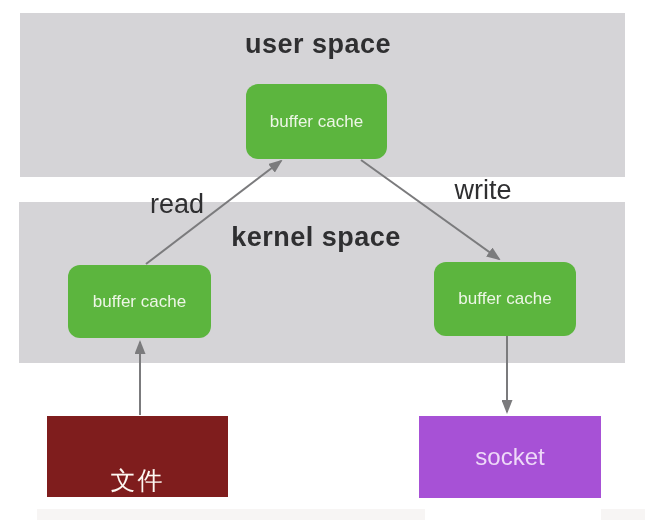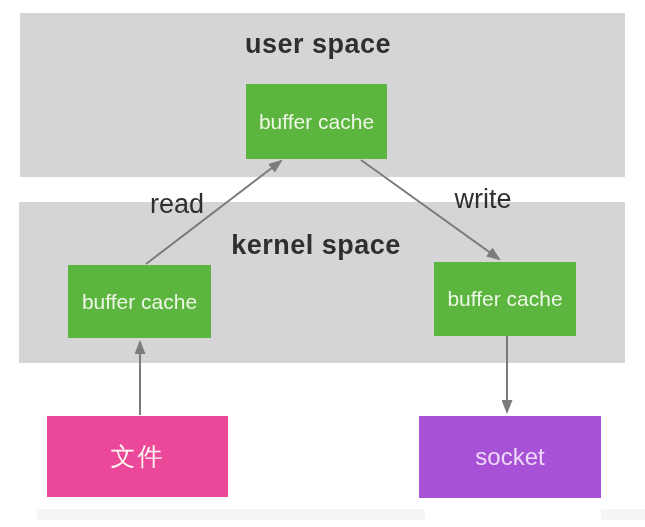--- a/index.html
+++ b/index.html
@@ -21,53 +21,55 @@
   .region-label {
     position: absolute;
     transform: translate(-50%, -50%);
     font-size: 27px;
     color: #2f2f31;
     white-space: nowrap;
     letter-spacing: 0.5px;
     font-weight: bold;
   }
   .lbl-user-space   { left: 318px; top: 44px; }
-  .lbl-kernel-space { left: 316px; top: 245px; }
+  .lbl-kernel-space { left: 316px; top: 237px; }
   .edge-label {
     position: absolute;
     transform: translate(-50%, -50%);
     font-size: 27px;
     color: #2f2f31;
     white-space: nowrap;
     margin-left: 11px;
   }
   .lbl-read  { left: 166px; top: 204px; }
-  .lbl-write { left: 472px; top: 199px; }
+  .lbl-write { left: 472px; top: 190px; }
 
   .node {
     position: absolute;
     display: flex;
     align-items: center;
     justify-content: center;
     white-space: nowrap;
   }
   .node-green {
     background: #5cb53e;
     color: #edf6e6;
-    font-size: 21px;
+    font-size: 17px;
+    border-radius: 12px;
   }
   .node-user-buffer   { left: 246px; top: 84px;  width: 141px; height: 75px; }
   .node-kernel-read   { left: 68px;  top: 265px; width: 143px; height: 73px; }
   .node-kernel-write  { left: 434px; top: 262px; width: 142px; height: 74px; }
   .node-file {
     left: 47px; top: 416px; width: 181px; height: 81px;
-    background: #ec4899;
+    background: #7f1d1d;
     color: #fdf8f2;
     font-size: 25px;
     letter-spacing: 2px;
+    align-items: flex-end;
   }
   .node-socket {
     left: 419px; top: 416px; width: 182px; height: 82px;
     background: #a751d6;
     color: #eed9f8;
     font-size: 24px;
   }
 
   svg.arrows {
     position: absolute;

